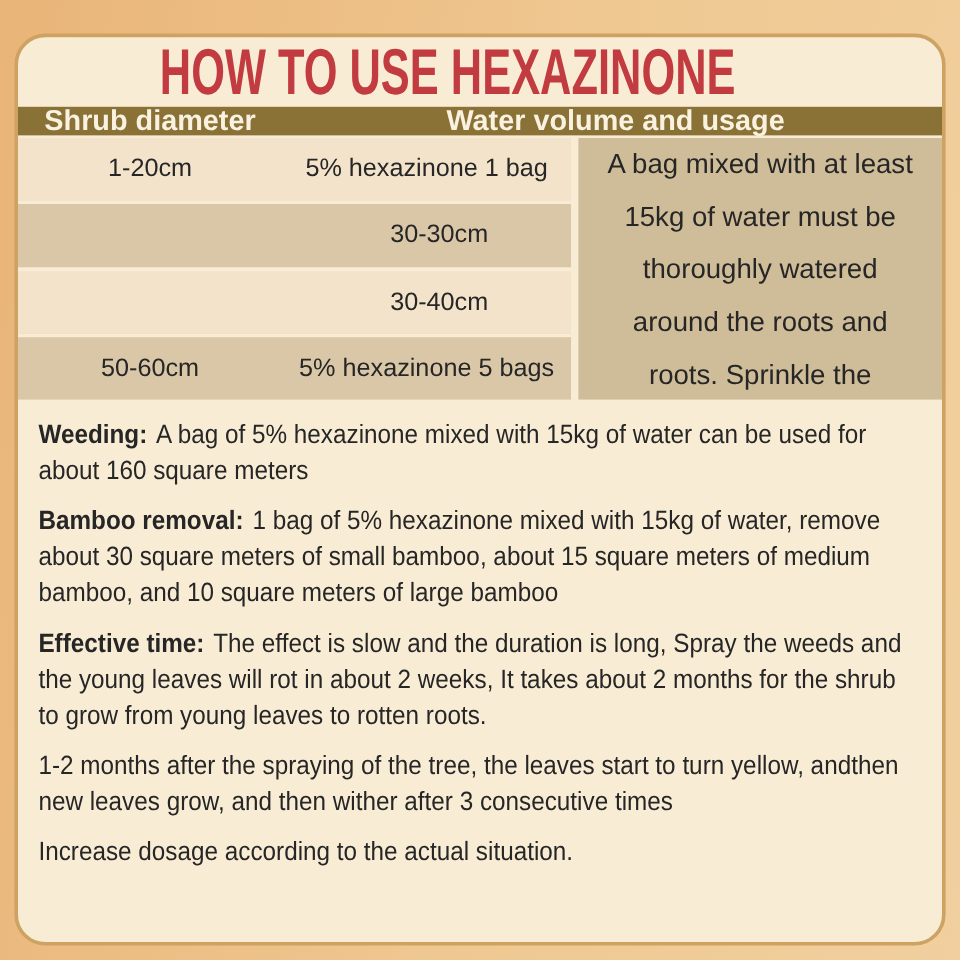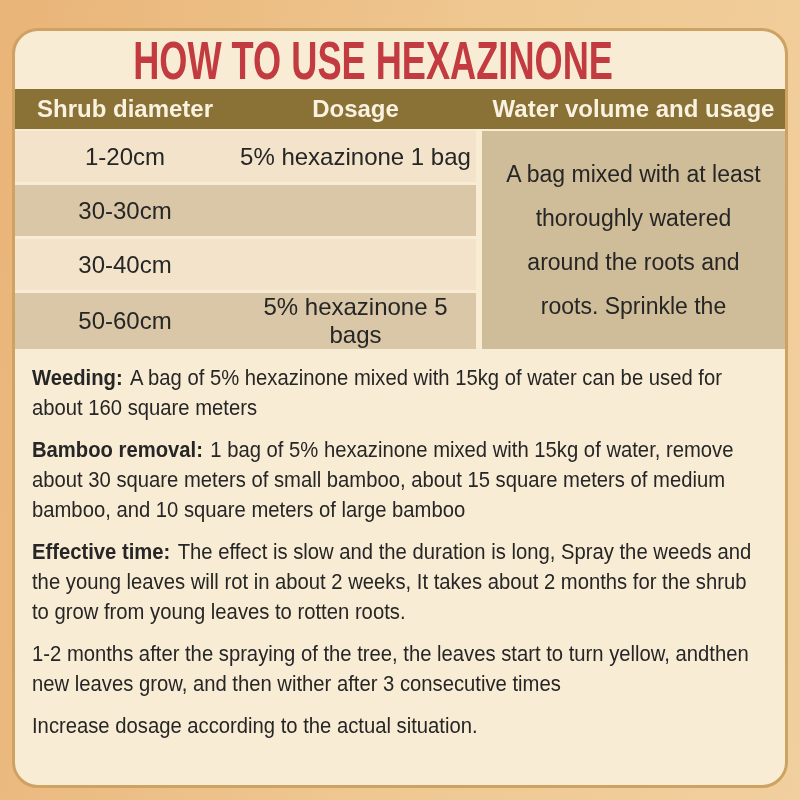--- a/index.html
+++ b/index.html
@@ -25,30 +25,30 @@
     border-radius:26px;overflow:hidden;
   }
   .title-row{height:58px;display:flex;align-items:center;justify-content:flex-start;}
   .title-text{
     font-size:54px;font-weight:bold;color:var(--title-red);
     white-space:nowrap;transform:scaleX(0.67);transform-origin:center;
     letter-spacing:0;
   }
   
   .thead{
-    height:40px;background:var(--head-brown);display:flex;align-items:center;
+    height:24px;background:var(--head-brown);display:flex;align-items:center;
     color:var(--head-text);font-weight:bold;font-size:24px;
   }
   .th1{width:220px;text-align:center;}
   .th2{width:241px;text-align:center;}
   .th-gap{width:6px;}
   .th3{flex:1;text-align:center;}
   .tbody{display:flex;height:220px;border-top:2px solid var(--sep-cream);}
   .rows-left{width:461px;display:flex;flex-direction:column;}
-  .trow{flex:1;display:flex;align-items:center;font-size:24px;}
+  .trow{flex:1;display:flex;align-items:center;font-size:21px;justify-content:flex-end;}
   .trow + .trow{border-top:3px solid var(--sep-cream);}
   .trow:nth-child(odd){background:var(--row-light);}
   .trow:nth-child(even){background:var(--row-dark);}
   .cell-diam{width:220px;text-align:center;}
   .cell-dose{flex:1;text-align:center;}
   .gap-col{width:6px;background:var(--sep-cream);}
   .water-cell{
     flex:1;background:var(--water-bg);
     display:flex;flex-direction:column;justify-content:center;align-items:center;
     font-size:23px;
@@ -68,21 +68,20 @@
 <body>
 
 <div class="card">
 
   <div class="title-row">
     <div class="title-text">HOW TO USE HEXAZINONE</div>
   </div>
 
   <div class="thead">
     <div class="th1">Shrub diameter</div>
-    <div class="th2">Dosage</div>
     <div class="th-gap"></div>
     <div class="th3">Water volume and usage</div>
   </div>
 
   <div class="tbody">
     <div class="rows-left">
       <div class="trow">
         <div class="cell-diam">1-20cm</div>
         <div class="cell-dose">5% hexazinone 1 bag</div>
       </div>
@@ -93,20 +92,21 @@
         <div class="cell-diam">30-40cm</div>
       </div>
       <div class="trow">
         <div class="cell-diam">50-60cm</div>
         <div class="cell-dose">5% hexazinone 5 bags</div>
       </div>
     </div>
     <div class="gap-col"></div>
     <div class="water-cell">
       <div class="water-line">A bag mixed with at least</div>
+      <div class="water-line">15kg of water must be</div>
       <div class="water-line">thoroughly watered</div>
       <div class="water-line">around the roots and</div>
       <div class="water-line">roots. Sprinkle the</div>
     </div>
   </div>
 
   <div class="notes">
     <div class="notes-inner">
       <p class="note"><span class="note-label">Weeding:</span><span class="note-text">A bag of 5% hexazinone mixed with 15kg of water can be used for about 160 square meters</span></p>
       <p class="note"><span class="note-label">Bamboo removal:</span><span class="note-text">1 bag of 5% hexazinone mixed with 15kg of water, remove about 30 square meters of small bamboo, about 15 square meters of medium bamboo, and 10 square meters of large bamboo</span></p>

